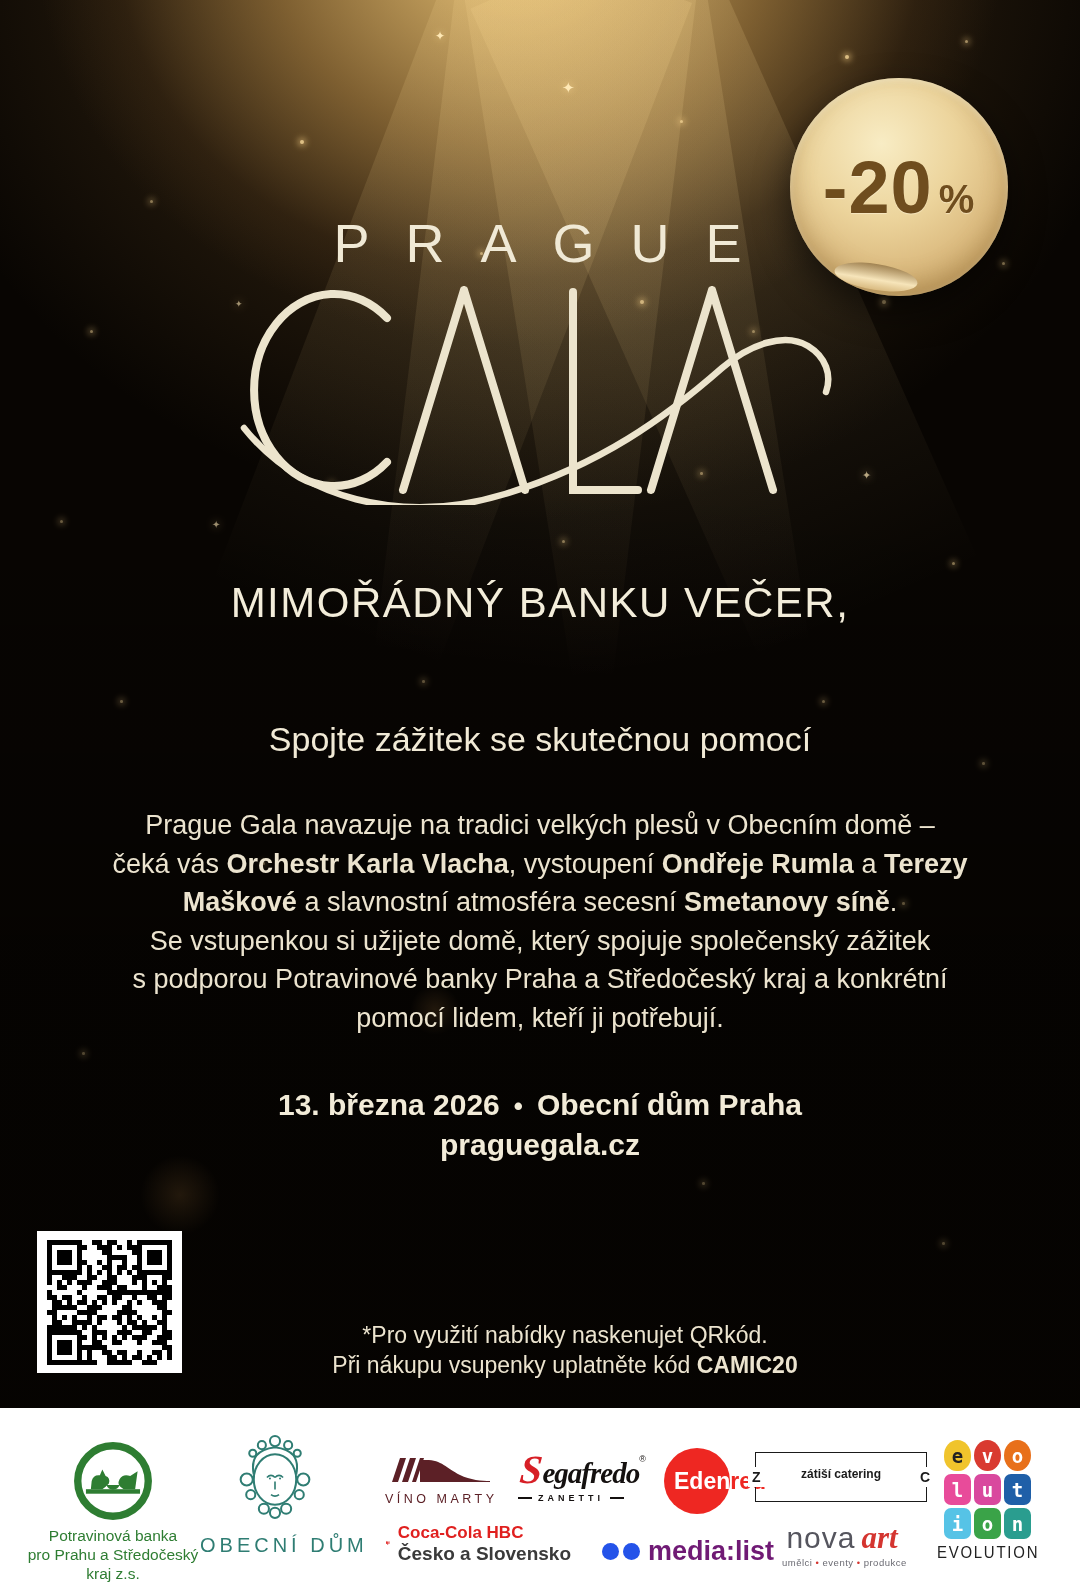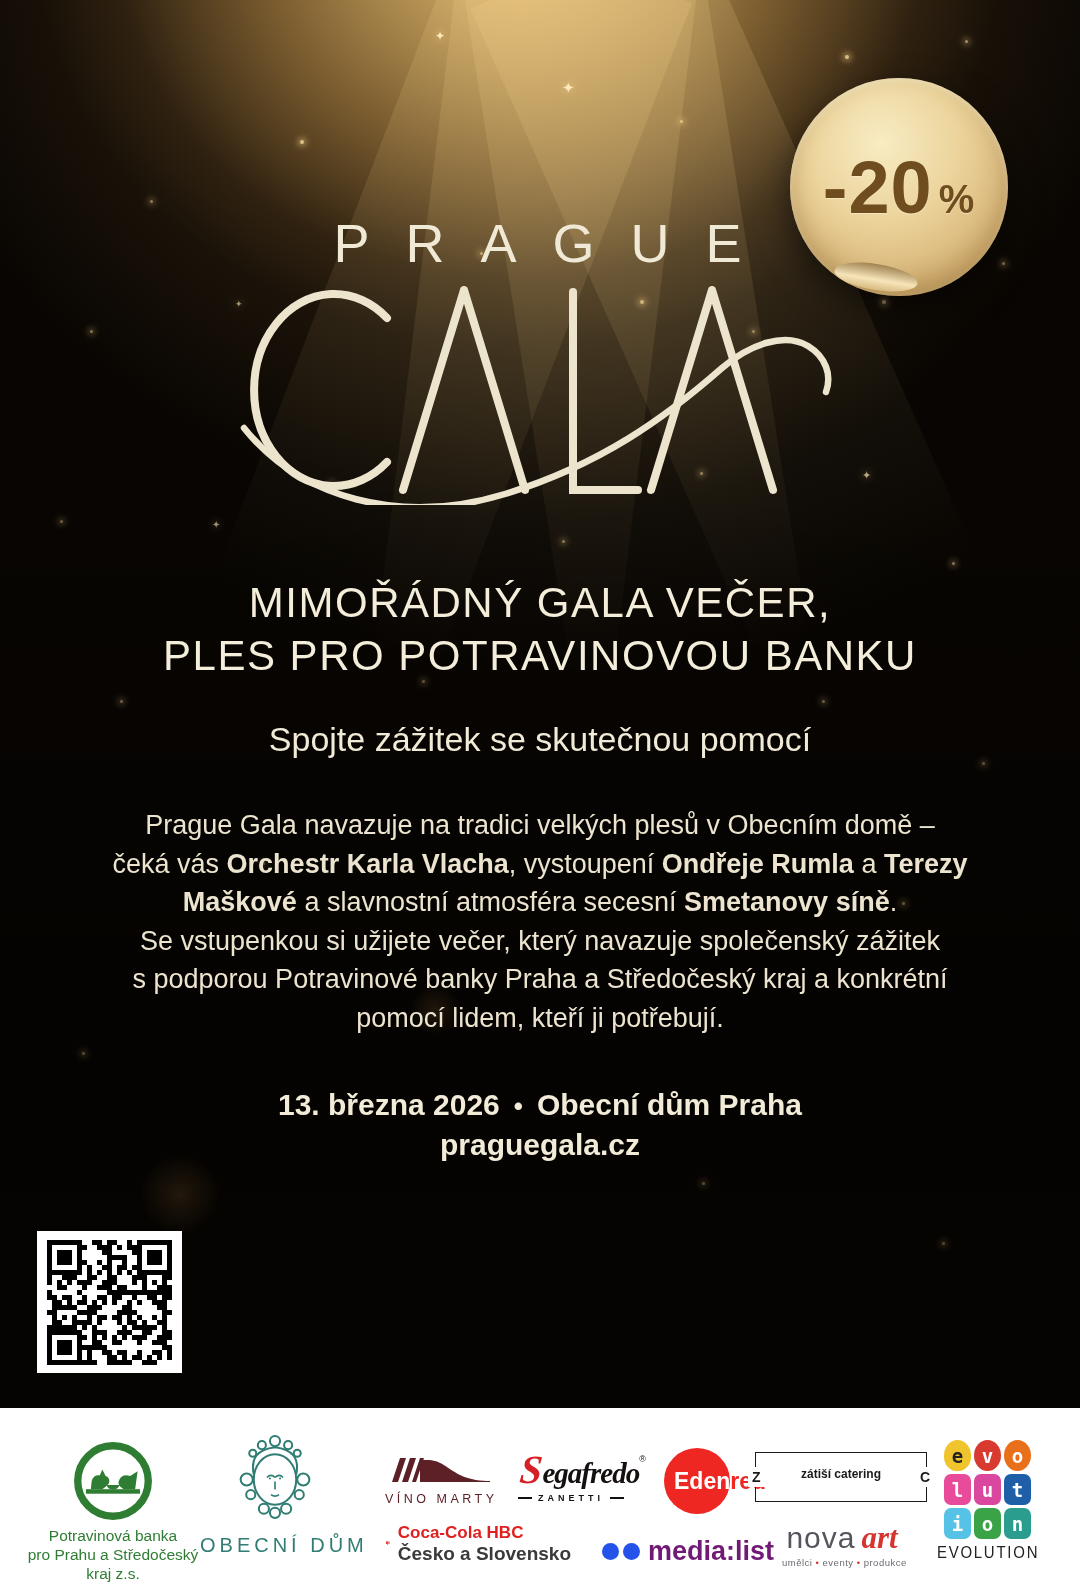--- a/index.html
+++ b/index.html
@@ -175,30 +175,29 @@
     <path d="M 224 10 L 163 210 M 224 10 L 285 210" stroke-width="8" stroke-linecap="round"></path>
 
     <path d="M 333 12 L 333 210 L 398 210" stroke-width="8" stroke-linecap="round"></path>
 
     <path d="M 472 10 L 411 210 M 472 10 L 533 210" stroke-width="8" stroke-linecap="round"></path>
 
     <path d="M 4 148 C 60 218, 160 246, 265 214 C 360 185, 425 138, 482 88 C 510 64, 545 52, 568 66 C 586 77, 592 95, 586 112" stroke-width="6.5" stroke-linecap="round"></path>
   </svg>
 
   <div class="heading">
-    <div>MIMOŘÁDNÝ GALA VEČER,</div>
-    <div>PLES PRO POTRAVINOVOU BANKU</div>
+    <div>MIMOŘÁDNÝ BANKU VEČER,</div>
   </div>
   <div class="subheading">Spojte zážitek se skutečnou pomocí</div>
 
   <div class="body-par">
     <div><span>Prague Gala navazuje na tradici velkých plesů v Obecním domě –</span></div>
     <div><span>čeká vás </span><span class="b">Orchestr Karla Vlacha</span><span>, vystoupení </span><span class="b">Ondřeje Rumla</span><span> a </span><span class="b">Terezy</span></div>
     <div><span class="b">Maškové</span><span> a slavnostní atmosféra secesní </span><span class="b">Smetanovy síně</span><span>.</span></div>
-    <div><span>Se vstupenkou si užijete večer, který navazuje společenský zážitek</span></div>
+    <div><span>Se vstupenkou si užijete domě, který spojuje společenský zážitek</span></div>
     <div><span>s podporou Potravinové banky Praha a Středočeský kraj a konkrétní</span></div>
     <div><span>pomocí lidem, kteří ji potřebují.</span></div>
   </div>
 
   <div class="event-line">
     <span>13. března 2026</span><span class="sep">•</span><span>Obecní dům Praha</span>
   </div>
   <div class="site-line">praguegala.cz</div>
 
   <div class="qr-box">
@@ -452,20 +451,22 @@
         <rect x="70" y="120" width="5" height="5" fill="#000"></rect>
         <rect x="75" y="120" width="5" height="5" fill="#000"></rect>
         <rect x="80" y="120" width="5" height="5" fill="#000"></rect>
         <rect x="95" y="120" width="5" height="5" fill="#000"></rect>
         <rect x="100" y="120" width="5" height="5" fill="#000"></rect>
         <rect x="105" y="120" width="5" height="5" fill="#000"></rect>
       </svg>
   </div>
 
   <div class="footnote">
+    <div>*Pro využití nabídky naskenujet QRkód.</div>
+    <div><span>Při nákupu vsupenky uplatněte kód </span><span class="b">CAMIC20</span></div>
   </div>
 
   <div class="footer">
 
     <div class="sp" style="left:18px;top:32px;width:190px;">
       <svg class="pb-logo" width="82" height="82" viewBox="0 0 100 100">
         <circle cx="50" cy="50" r="43" fill="none" stroke="#2e7d32" stroke-width="9"></circle>
         <rect x="17" y="60" width="66" height="5.5" fill="#2e7d32"></rect>
         <path d="M42 60 A 8.5 8.5 0 0 1 58 60 Z" fill="#2e7d32" transform="rotate(180 50 57.5)"></path>
         <path d="M23 60 L24 50 Q26 42 34 43 L37 36 L41 44 Q47 46 45 53 L41 57 L37 60 Z" fill="#2e7d32"></path>

